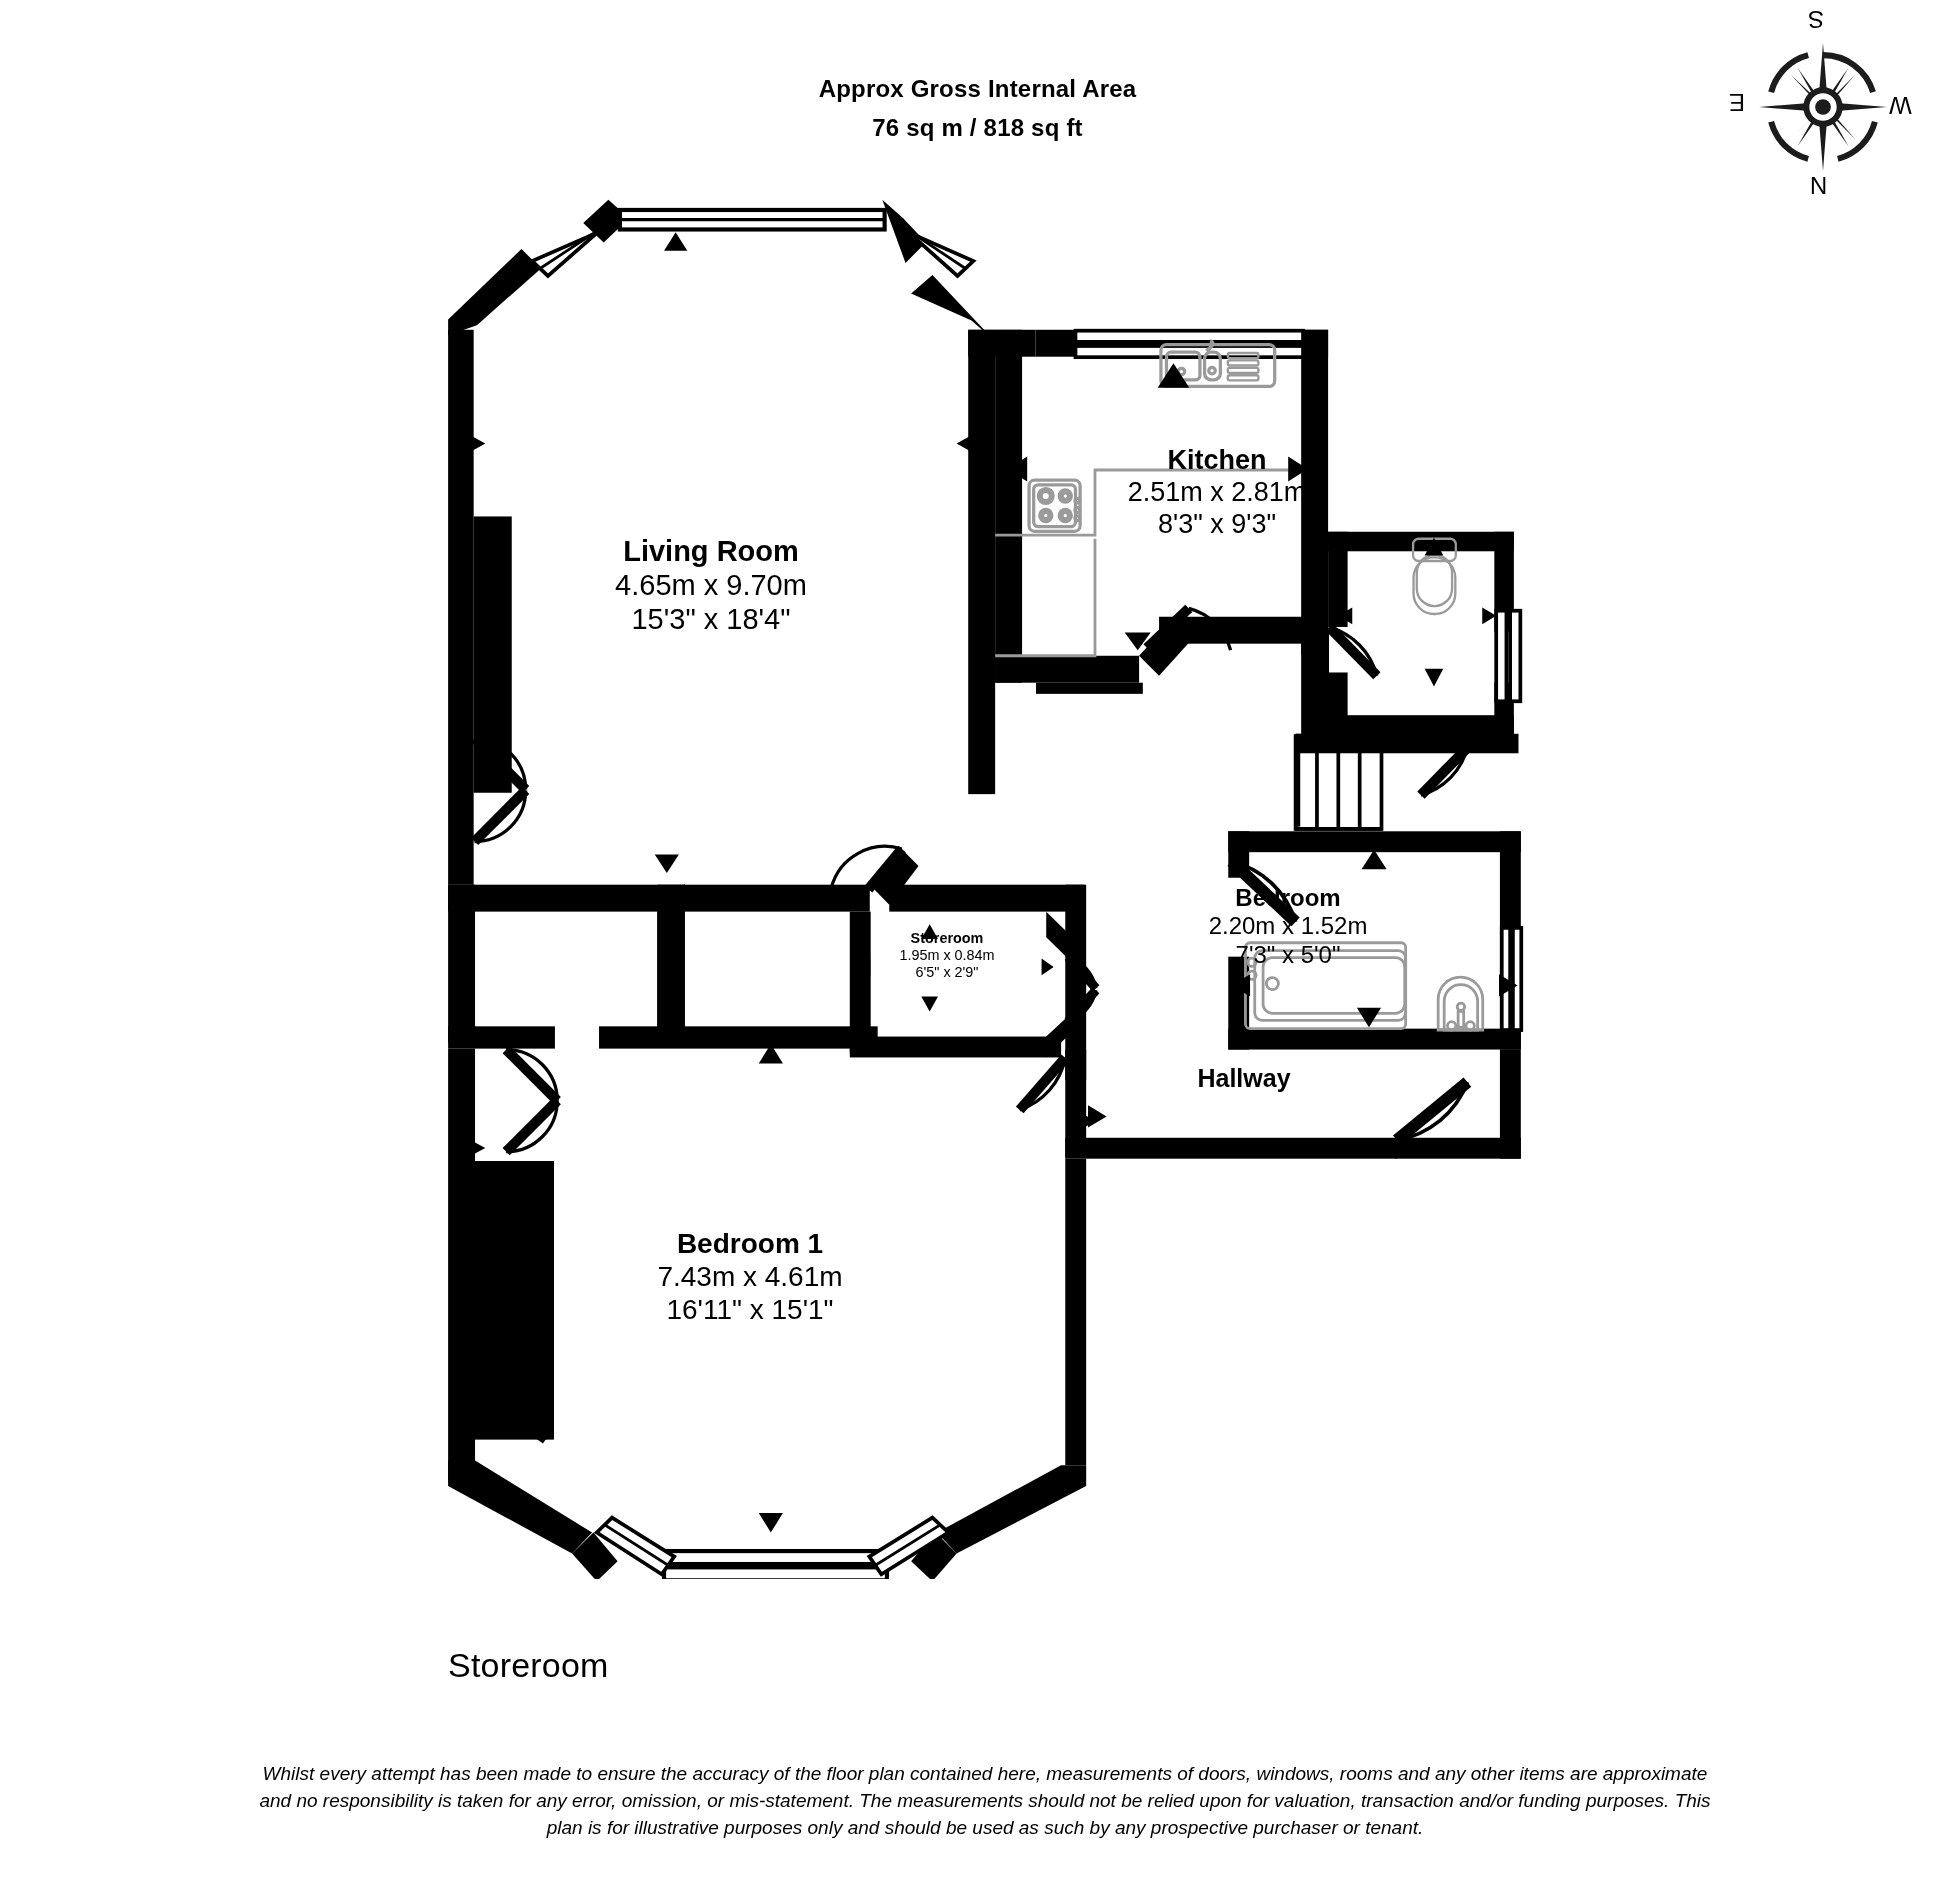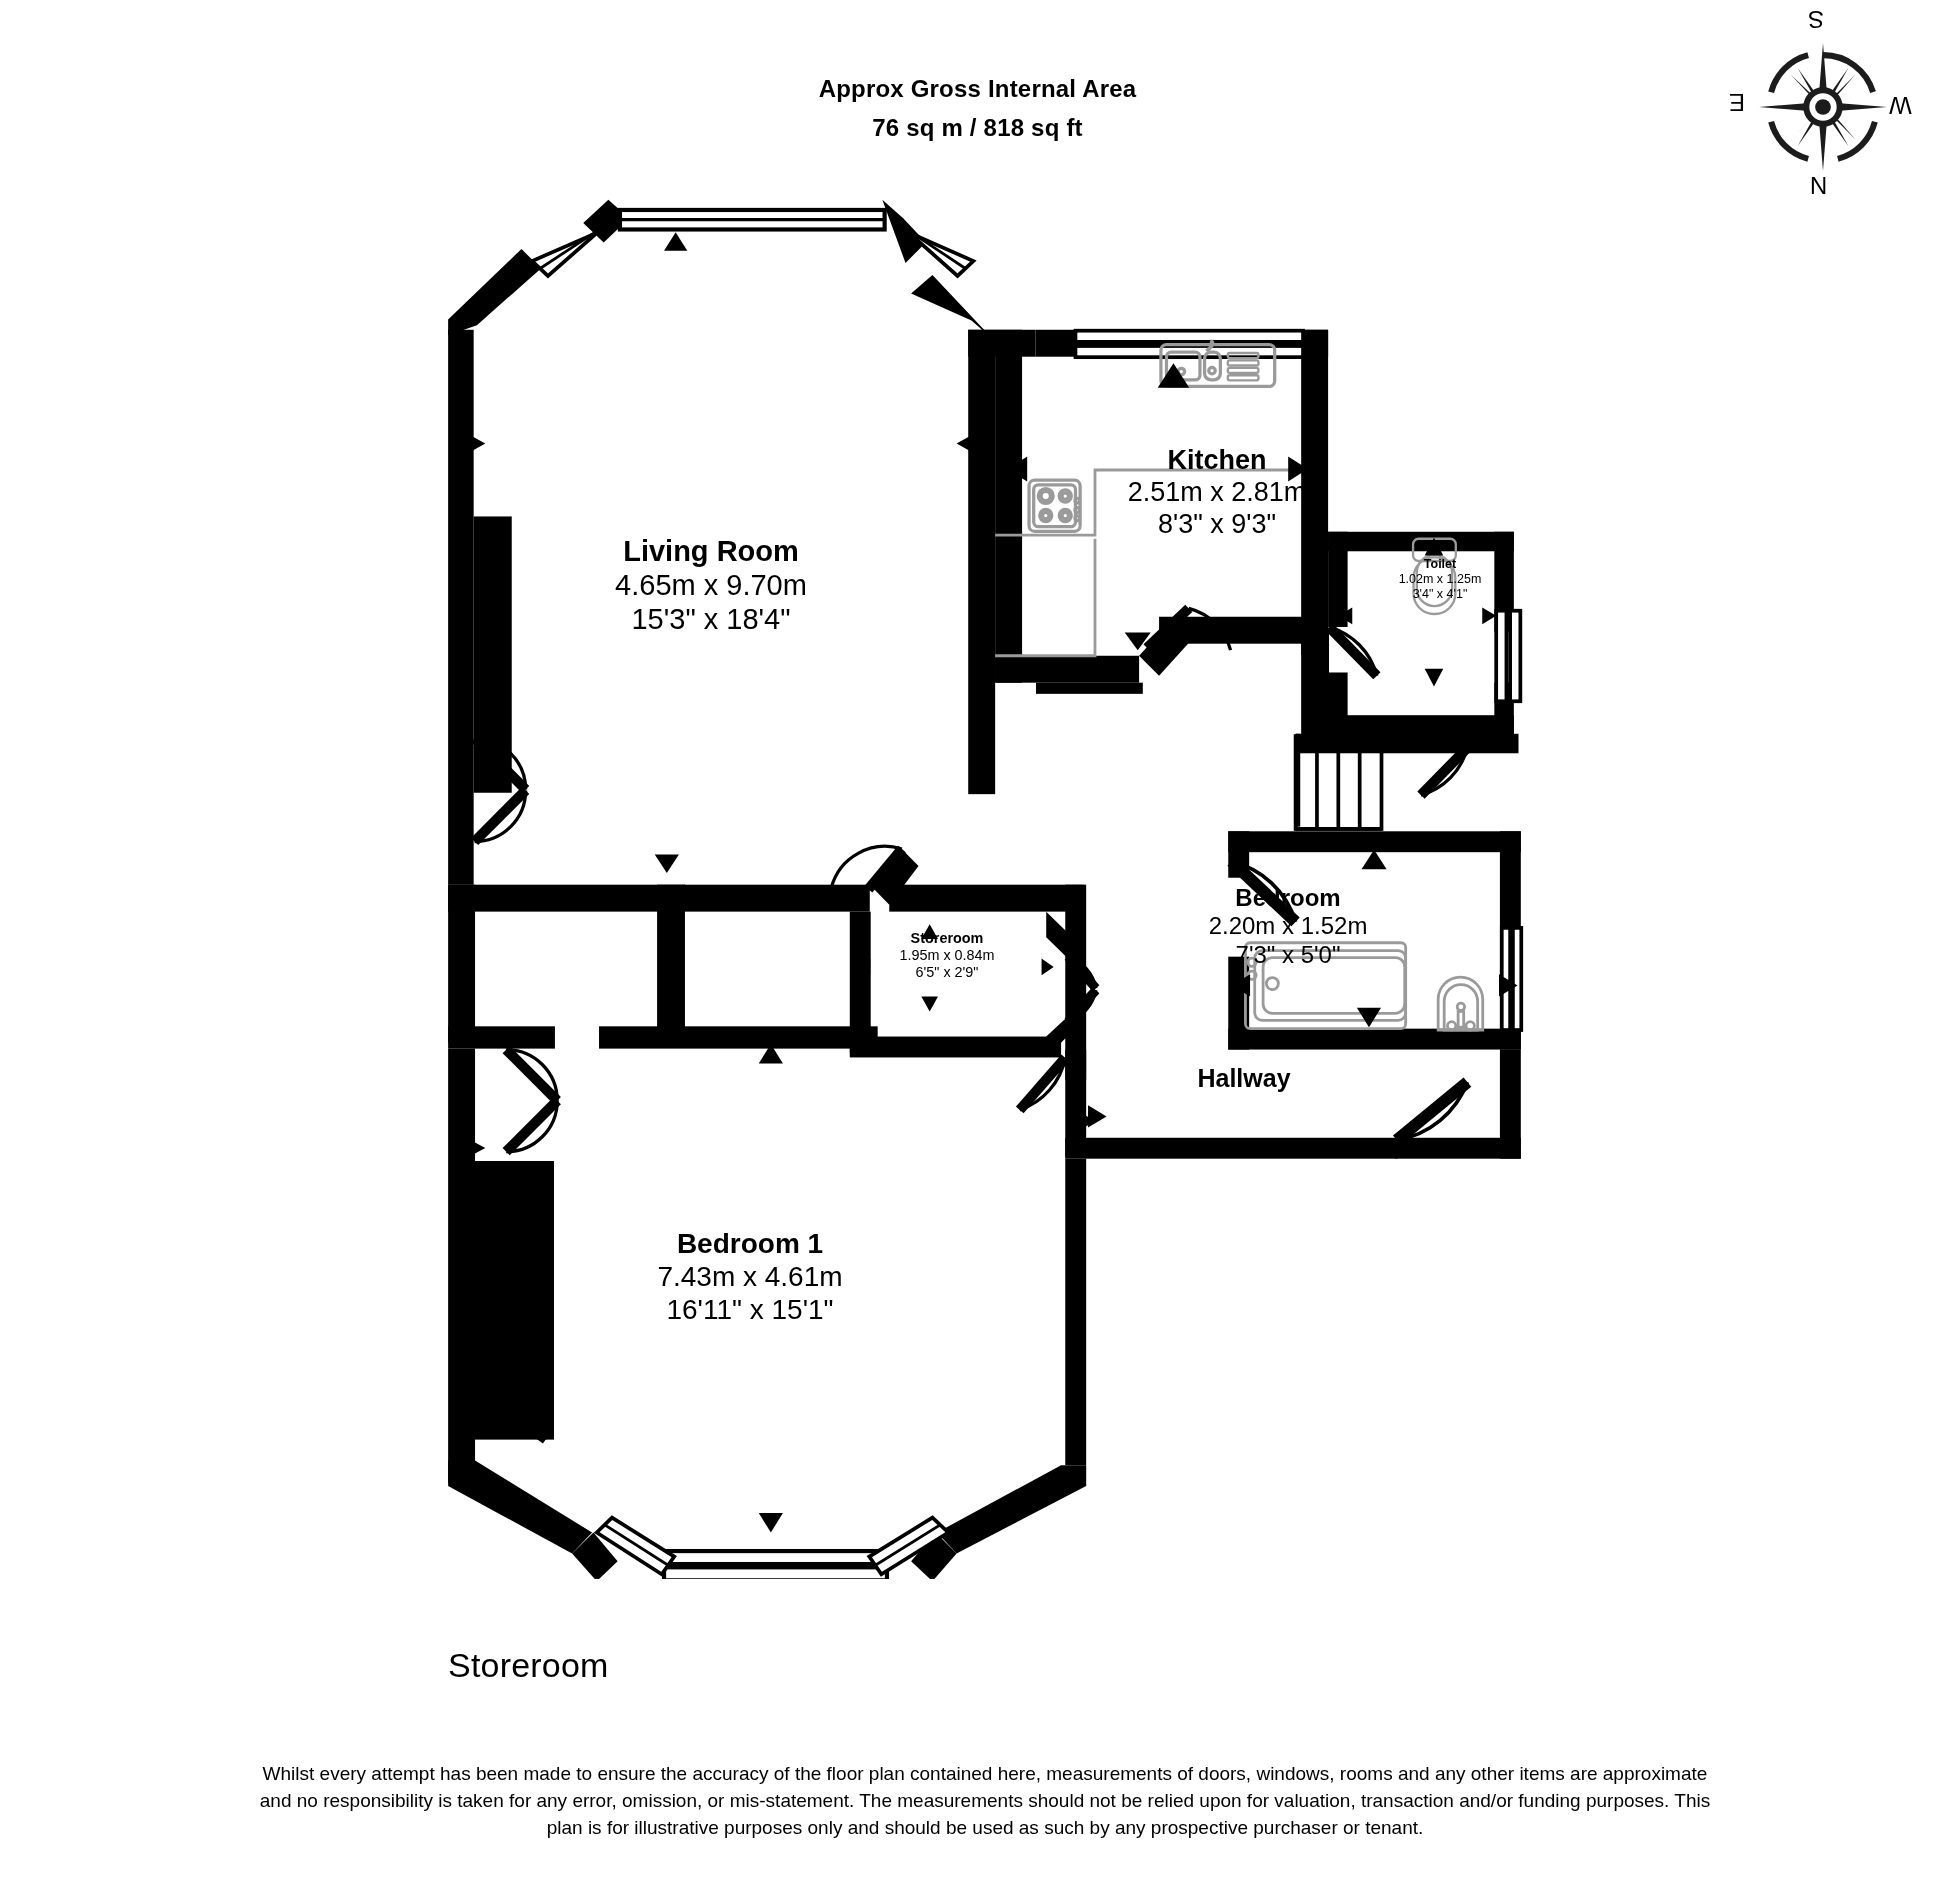--- a/index.html
+++ b/index.html
@@ -53,21 +53,21 @@
 
   
   .fp-title{
     position:absolute;left:448px;top:1646px;
     font-size:34px;font-weight:normal;letter-spacing:0.2px;
   }
   .disclaimer{
     position:absolute;left:258px;top:1760px;width:1454px;
     text-align:center;font-size:19px;line-height:27px;
   }
-  .disclaimer p{margin:0;}
+  .disclaimer p{margin:0;font-style:italic;}
 </style>
 </head>
 <body>
 
 <div class="page">
 
   <div class="header">
     <div class="l1">Approx Gross Internal Area</div>
     <div class="l2">76 sq m / 818 sq ft</div>
   </div>
@@ -373,25 +373,20 @@
     <span class="d1">4.65m x 9.70m</span>
     <span class="d2">15'3" x 18'4"</span>
   </div>
 
   <div class="lbl lbl-kit">
     <span class="nm">Kitchen</span>
     <span class="d1">2.51m x 2.81m</span>
     <span class="d2">8'3" x 9'3"</span>
   </div>
 
-  <div class="lbl lbl-toi">
-    <span class="nm">Toilet</span>
-    <span class="d1">1.02m x 1.25m</span>
-    <span class="d2">3'4" x 4'1"</span>
-  </div>
 
   <div class="lbl lbl-bath">
     <span class="nm">Bedroom</span>
     <span class="d1">2.20m x 1.52m</span>
     <span class="d2">7'3" x 5'0"</span>
   </div>
 
   <div class="lbl lbl-store">
     <span class="nm">Storeroom</span>
     <span class="d1">1.95m x 0.84m</span>

